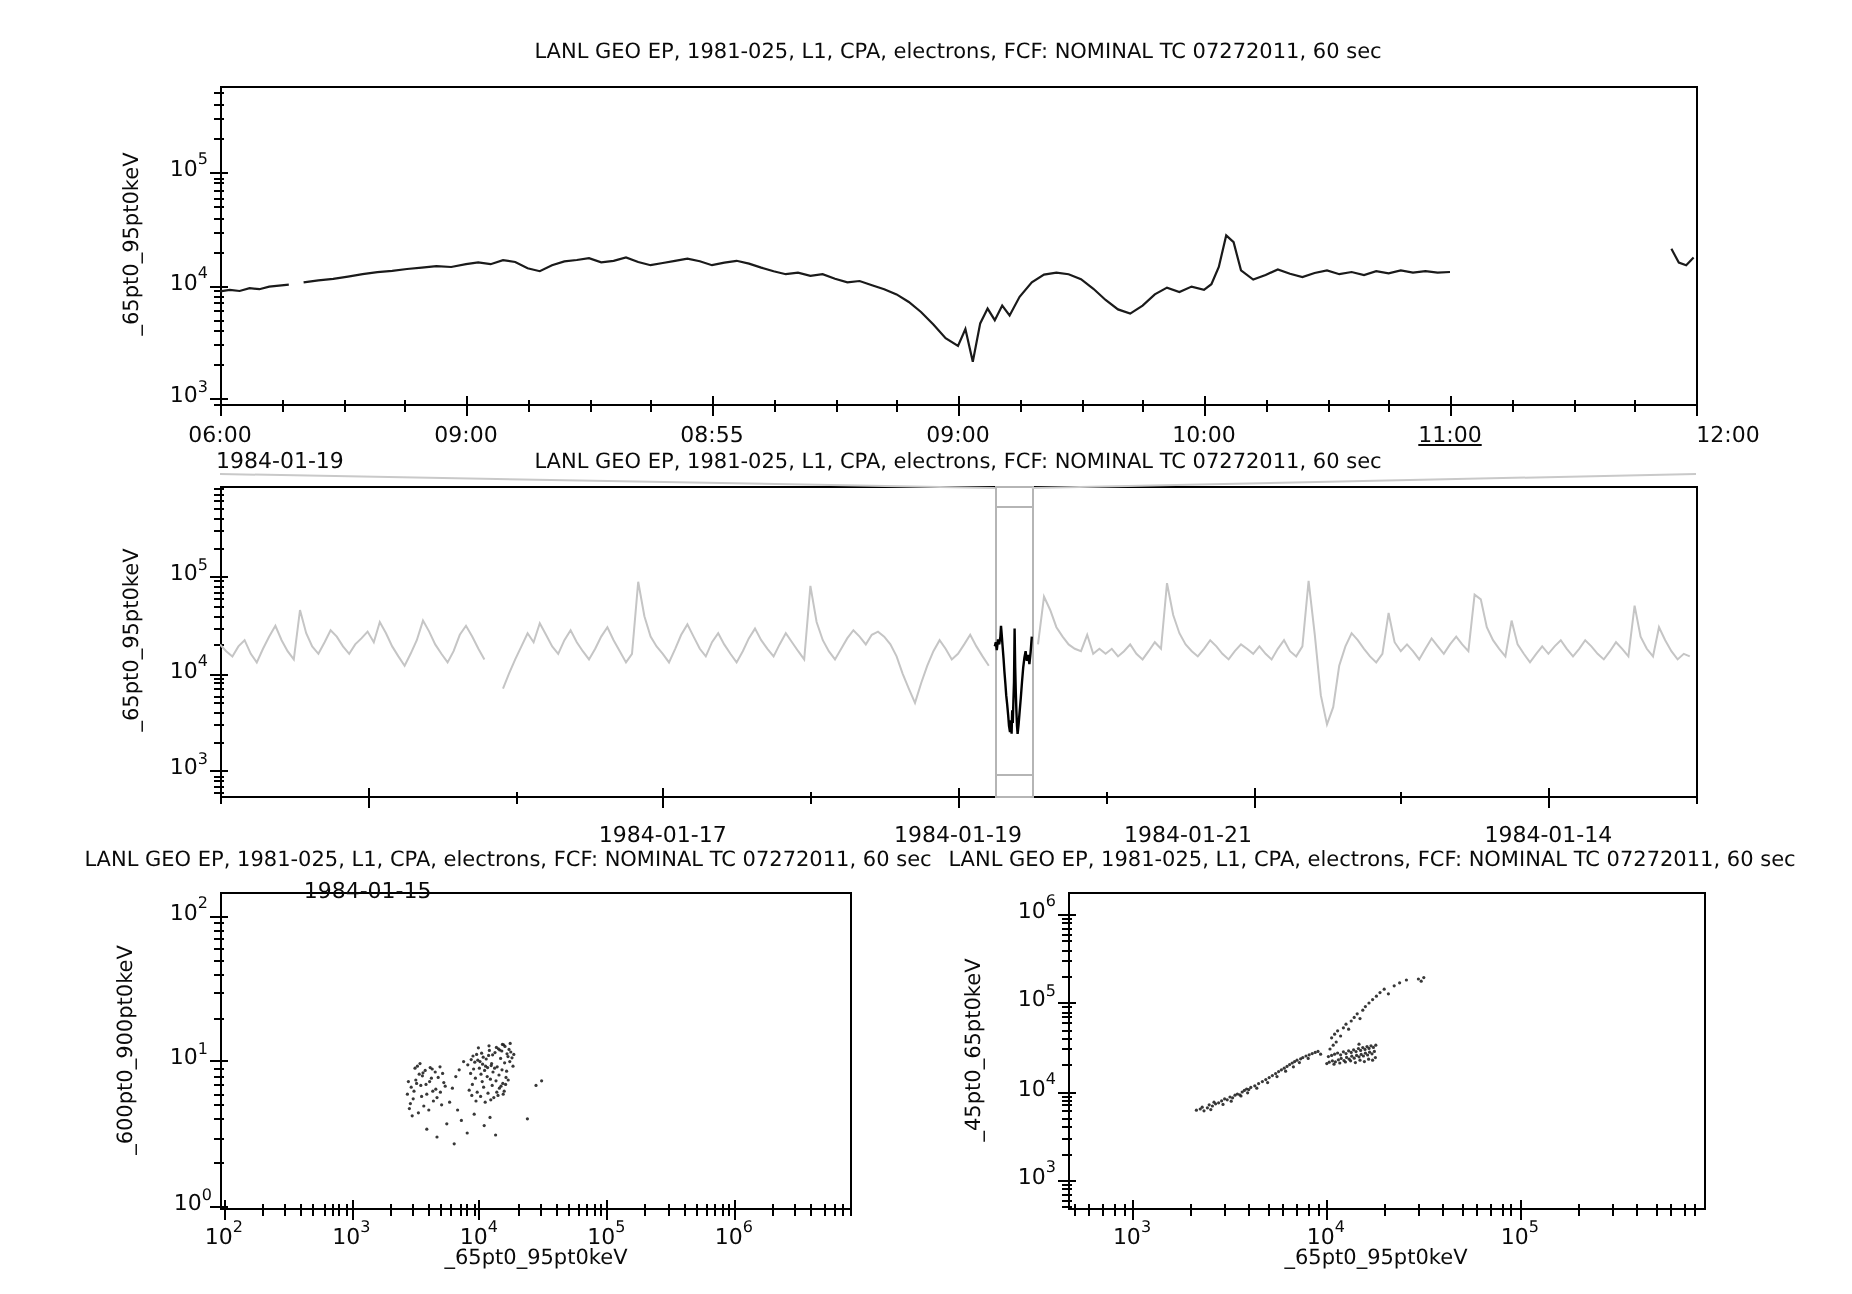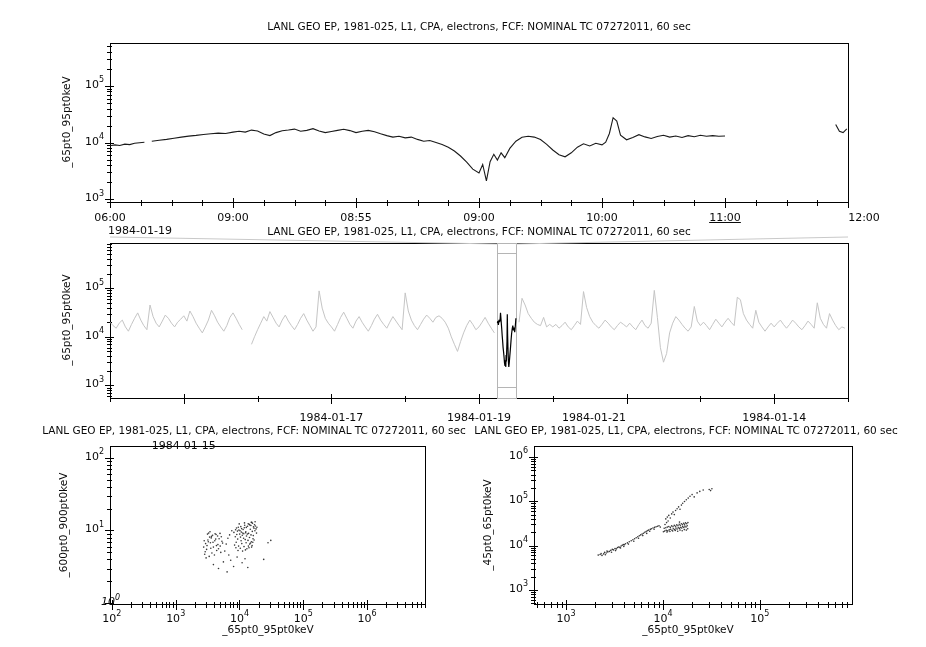--- a/index.html
+++ b/index.html
@@ -610,21 +610,21 @@
       <div class="lab tick ctr" style="left: 725px; top: 211px; text-decoration: underline;">11:00</div>
       <div class="lab tick ctr" style="left: 848px; top: 211px; margin-left: 16px;">12:00</div>
       <div class="lab tick ytick" style="left: 64px; top: 377.367px;">10<sup>3</sup></div>
       <div class="lab tick ytick" style="left: 64px; top: 328.777px;">10<sup>4</sup></div>
       <div class="lab tick ytick" style="left: 64px; top: 280.188px;">10<sup>5</sup></div>
       <div class="lab tick ctr" style="left: 183.8px; top: 411px; margin-top: 28px;">1984-01-15</div>
       <div class="lab tick ctr" style="left: 331.4px; top: 411px;">1984-01-17</div>
       <div class="lab tick ctr" style="left: 479px; top: 411px;">1984-01-19</div>
       <div class="lab tick ctr" style="left: 594px; top: 411px;">1984-01-21</div>
       <div class="lab tick ctr" style="left: 774.2px; top: 411px;">1984-01-14</div>
-      <div class="lab tick ytick" style="left: 80px; top: 595.272px; font-style: italic;">10<sup>0</sup></div>
+      <div class="lab tick ytick" style="left: 66px; top: 595.272px;">10<sup>0</sup></div>
       <div class="lab tick ytick" style="left: 64px; top: 522.461px;">10<sup>1</sup></div>
       <div class="lab tick ytick" style="left: 64px; top: 449.65px;">10<sup>2</sup></div>
       <div class="lab tick ctr" style="left: 111.913px; top: 612px;">10<sup>2</sup></div>
       <div class="lab tick ctr" style="left: 175.678px; top: 612px;">10<sup>3</sup></div>
       <div class="lab tick ctr" style="left: 239.443px; top: 612px;">10<sup>4</sup></div>
       <div class="lab tick ctr" style="left: 303.209px; top: 612px;">10<sup>5</sup></div>
       <div class="lab tick ctr" style="left: 366.974px; top: 612px;">10<sup>6</sup></div>
       <div class="lab tick ytick" style="left: 488px; top: 581.838px;">10<sup>3</sup></div>
       <div class="lab tick ytick" style="left: 488px; top: 537.58px;">10<sup>4</sup></div>
       <div class="lab tick ytick" style="left: 488px; top: 493.322px;">10<sup>5</sup></div>

